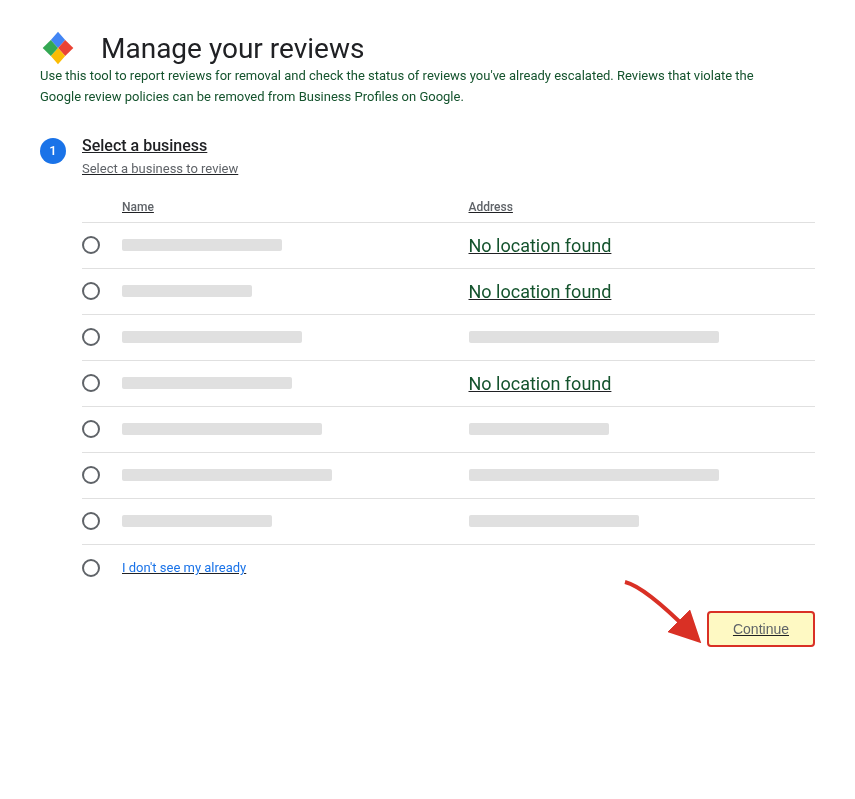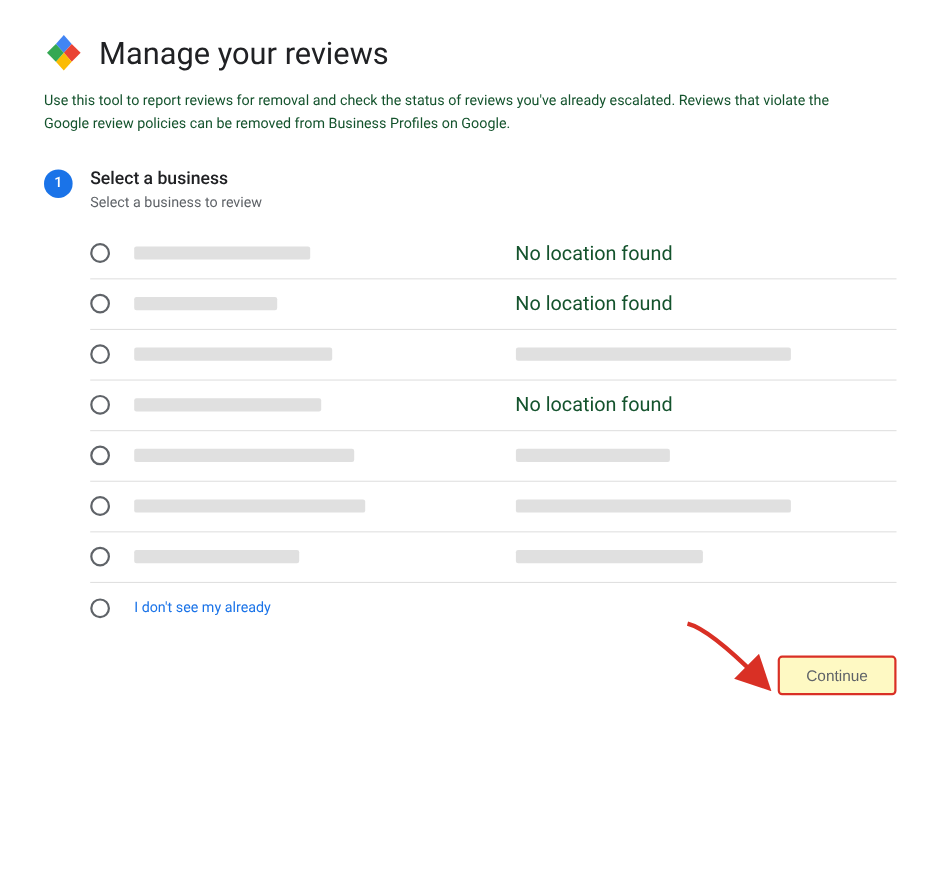--- a/index.html
+++ b/index.html
@@ -8,22 +8,21 @@
       background: #fff;
       color: #202124;
       font-size: 14px;
       padding: 30px 40px;
       max-width: 855px;
     }
 
     .header {
       display: flex;
       align-items: center;
-      gap: 14px;
-      margin-bottom: 16px;
+      gap: 25px;
     }
 
     .header-title {
       font-size: 28px;
       font-weight: 400;
       color: #202124;
     }
 
     .google-icon {
       width: 36px;
@@ -55,20 +54,21 @@
       font-weight: 500;
       display: flex;
       align-items: center;
       justify-content: center;
       flex-shrink: 0;
       margin-top: 2px;
     }
 
     .step-content {
       flex: 1;
+      text-decoration: underline;
     }
 
     .step-title {
       font-size: 16px;
       font-weight: 500;
       color: #202124;
       margin-bottom: 6px;
     }
 
     .step-subtitle {
@@ -193,20 +193,25 @@
 </div>
 
 <p class="description">Use this tool to report reviews for removal and check the status of reviews you've already escalated. Reviews that violate the Google review policies can be removed from Business Profiles on Google.</p>
 
 <div class="step-section">
   <div class="step-badge">1</div>
   <div class="step-content">
     <div class="step-title">Select a business</div>
     <div class="step-subtitle">Select a business to review</div>
 
+    <div class="table-header">
+      <div></div>
+      <div class="col-header">Name</div>
+      <div class="col-header">Address</div>
+    </div>
 
     <div class="table-row">
       <div class="radio-col">
         <input type="radio" name="business" class="radio-btn" style="">
       </div>
       <div class="name-col">
         <div class="placeholder-bar" style="width:160px"></div>
       </div>
       <div class="address-col">
         <span class="no-location">No location found</span>

